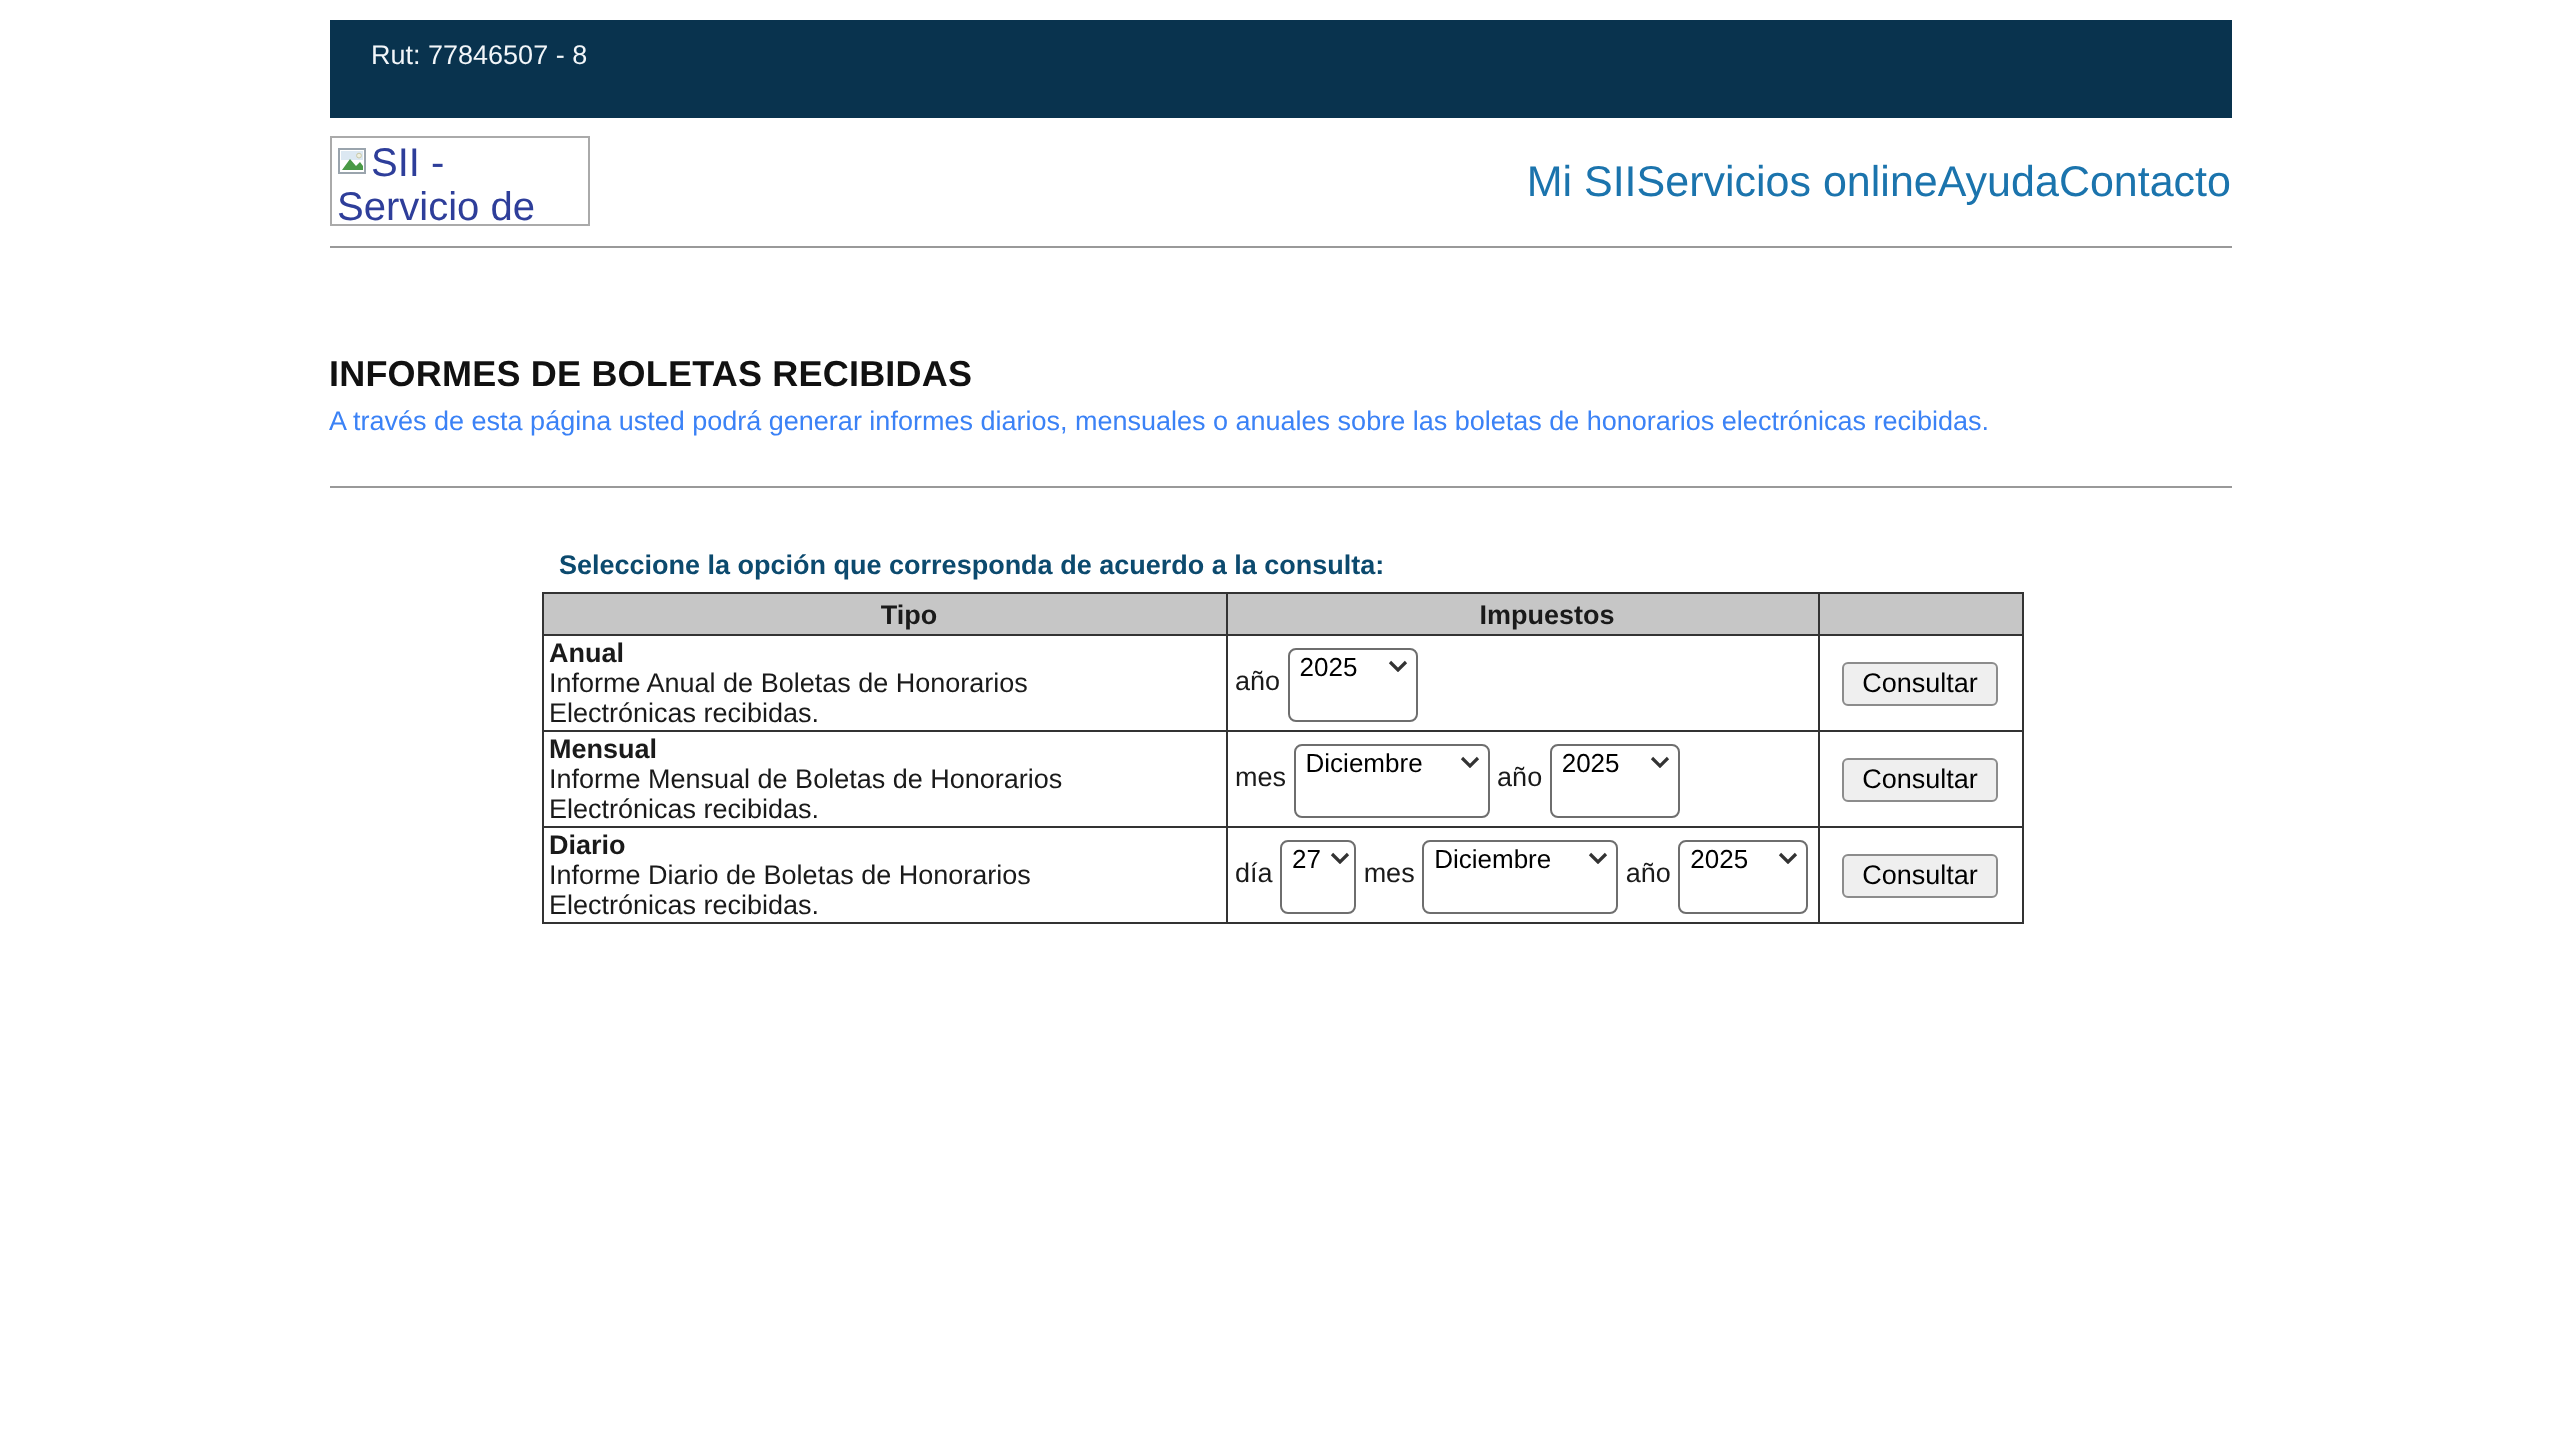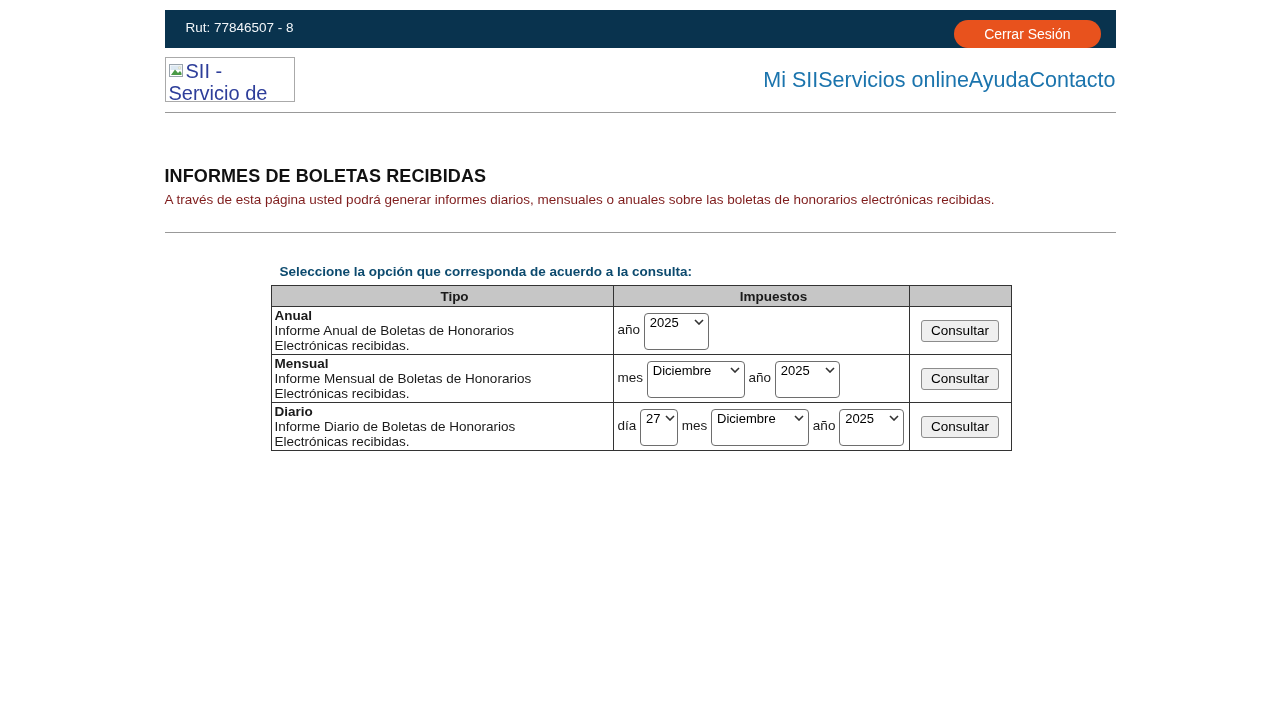--- a/index.html
+++ b/index.html
@@ -9,24 +9,24 @@
     color: #1a1a1a;
     width: 1280px;
     height: 720px;
     overflow: hidden;
   }
   .container { width: 951px; margin: 0 auto; position: relative; }
 
   
   .topbar {
     margin-top: 10px;
-    height: 38px;
+    height: 49px;
     background: #09334e;
     display: flex;
-    align-items: flex-end;
+    align-items: flex-start;
     justify-content: space-between;
     padding: 0 15px 0 21px;
   }
   .rut {
     align-self: flex-start;
     padding-top: 10px;
     color: #f2f6f9;
     font-size: 13.5px;
   }
   .logout-btn {
@@ -85,21 +85,21 @@
   .page-title {
     margin: 53px 0 0 0;
     font-size: 18px;
     font-weight: bold;
     color: #111;
     letter-spacing: 0.1px;
   }
   .page-desc {
     margin: 5px 0 0 0;
     font-size: 13.5px;
-    color: #7f1d1d;
+    color: #3b82f6;
   }
   .divider {
     margin-top: 25px;
     border-top: 1px solid #999;
     height: 0;
   }
 
   
   .instruction {
     margin: 31px 0 0 115px;
@@ -167,21 +167,20 @@
     cursor: pointer;
   }
 </style>
 </head>
 <body>
 
 <div class="container">
 
   <div class="topbar">
     <span class="rut">Rut: 77846507 - 8</span>
-    <button class="logout-btn">Cerrar Sesión</button>
   </div>
 
   <div class="header-row">
     <div class="logo-box">
       <span class="logo-alt"><span class="broken-img-icon"><svg width="16" height="15" viewBox="0 0 16 15">
               <rect x="0.5" y="0.5" width="13" height="12" fill="#ffffff" stroke="#9aa4ad"></rect>
               <rect x="1.5" y="1.5" width="11" height="4.5" fill="#dce8f2"></rect>
               <polygon points="2,11 6,5.5 9,9 11,7 12.5,9 12.5,11" fill="#4a9a46"></polygon>
               <circle cx="10.5" cy="3.8" r="1.2" fill="#f0f0e0" stroke="#c8c8a8" stroke-width="0.5"></circle>
             </svg></span><span>SII - Servicio de Impuestos Internos</span></span>

